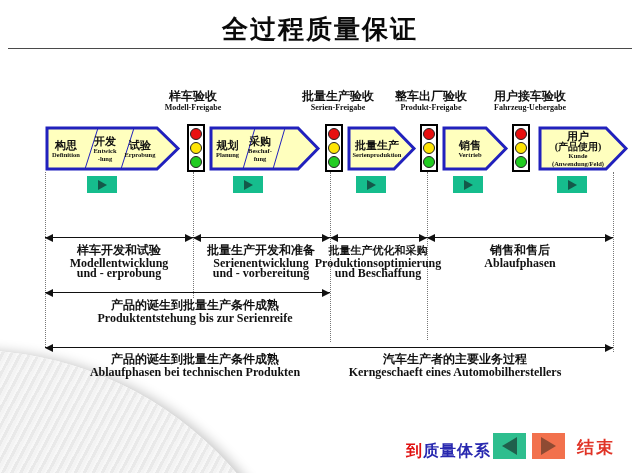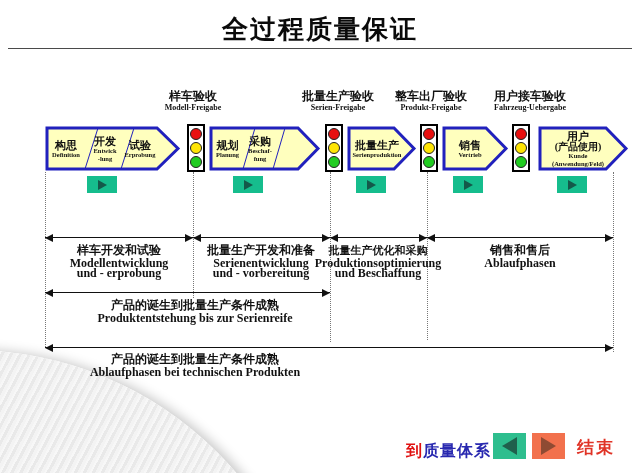--- a/index.html
+++ b/index.html
@@ -254,20 +254,24 @@
     <div class="plabel" style="left:65px;top:298px;width:260px">
       <div class="zh">产品的诞生到批量生产条件成熟</div>
       <div class="de">Produktentstehung bis zur Serienreife</div>
     </div>
 
     <div class="harrow" style="left:45px;top:347px;width:568px"></div>
     <div class="plabel" style="left:70px;top:352px;width:250px">
       <div class="zh">产品的诞生到批量生产条件成熟</div>
       <div class="de">Ablaufphasen bei technischen Produkten</div>
     </div>
+    <div class="plabel" style="left:330px;top:352px;width:250px">
+      <div class="zh">汽车生产者的主要业务过程</div>
+      <div class="de">Kerngeschaeft eines Automobilherstellers</div>
+    </div>
 
     <div class="qlink">
       <span class="q-red">到</span><span class="q-blue">质量体系</span>
     </div>
     <div class="navbtn back">
       <span class="tri-left"></span>
     </div>
     <div class="navbtn fwd">
       <span class="tri-right"></span>
     </div>

